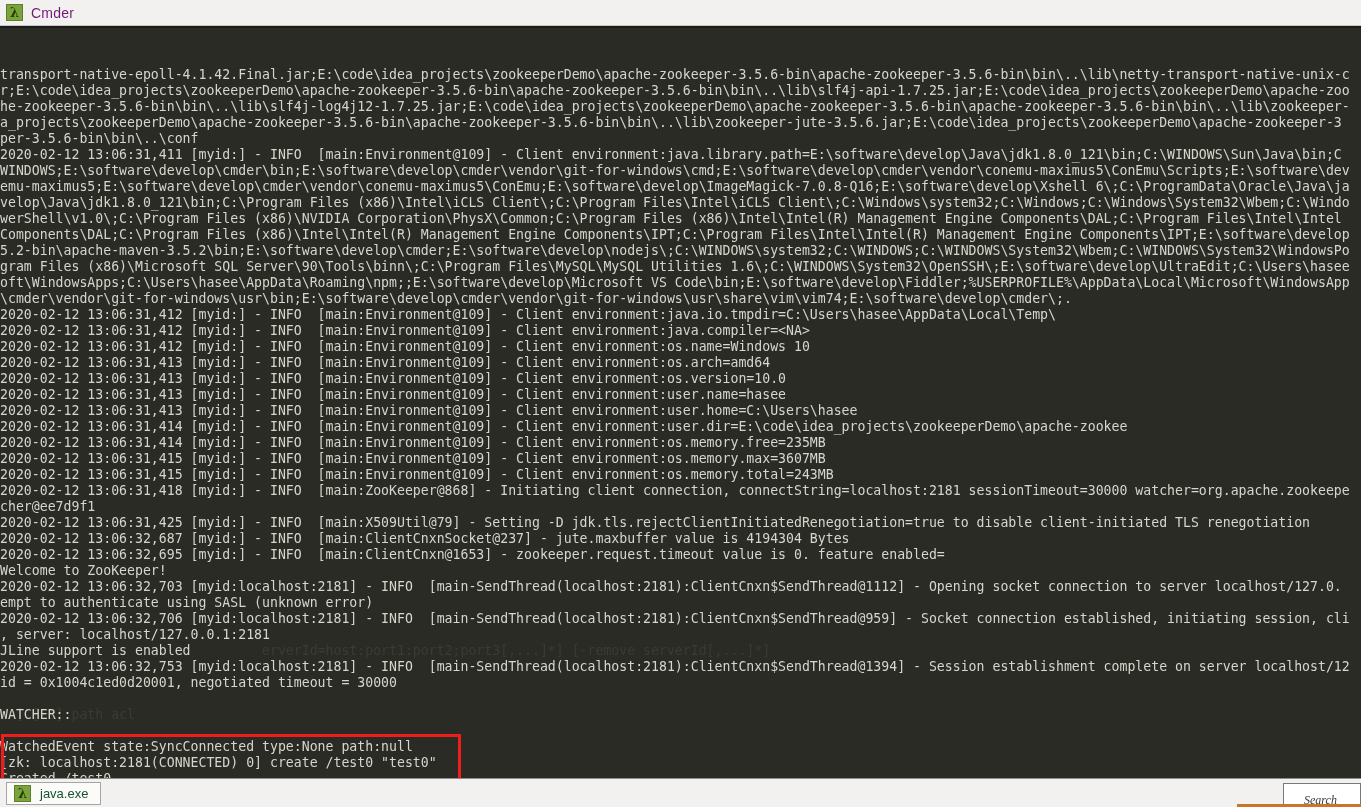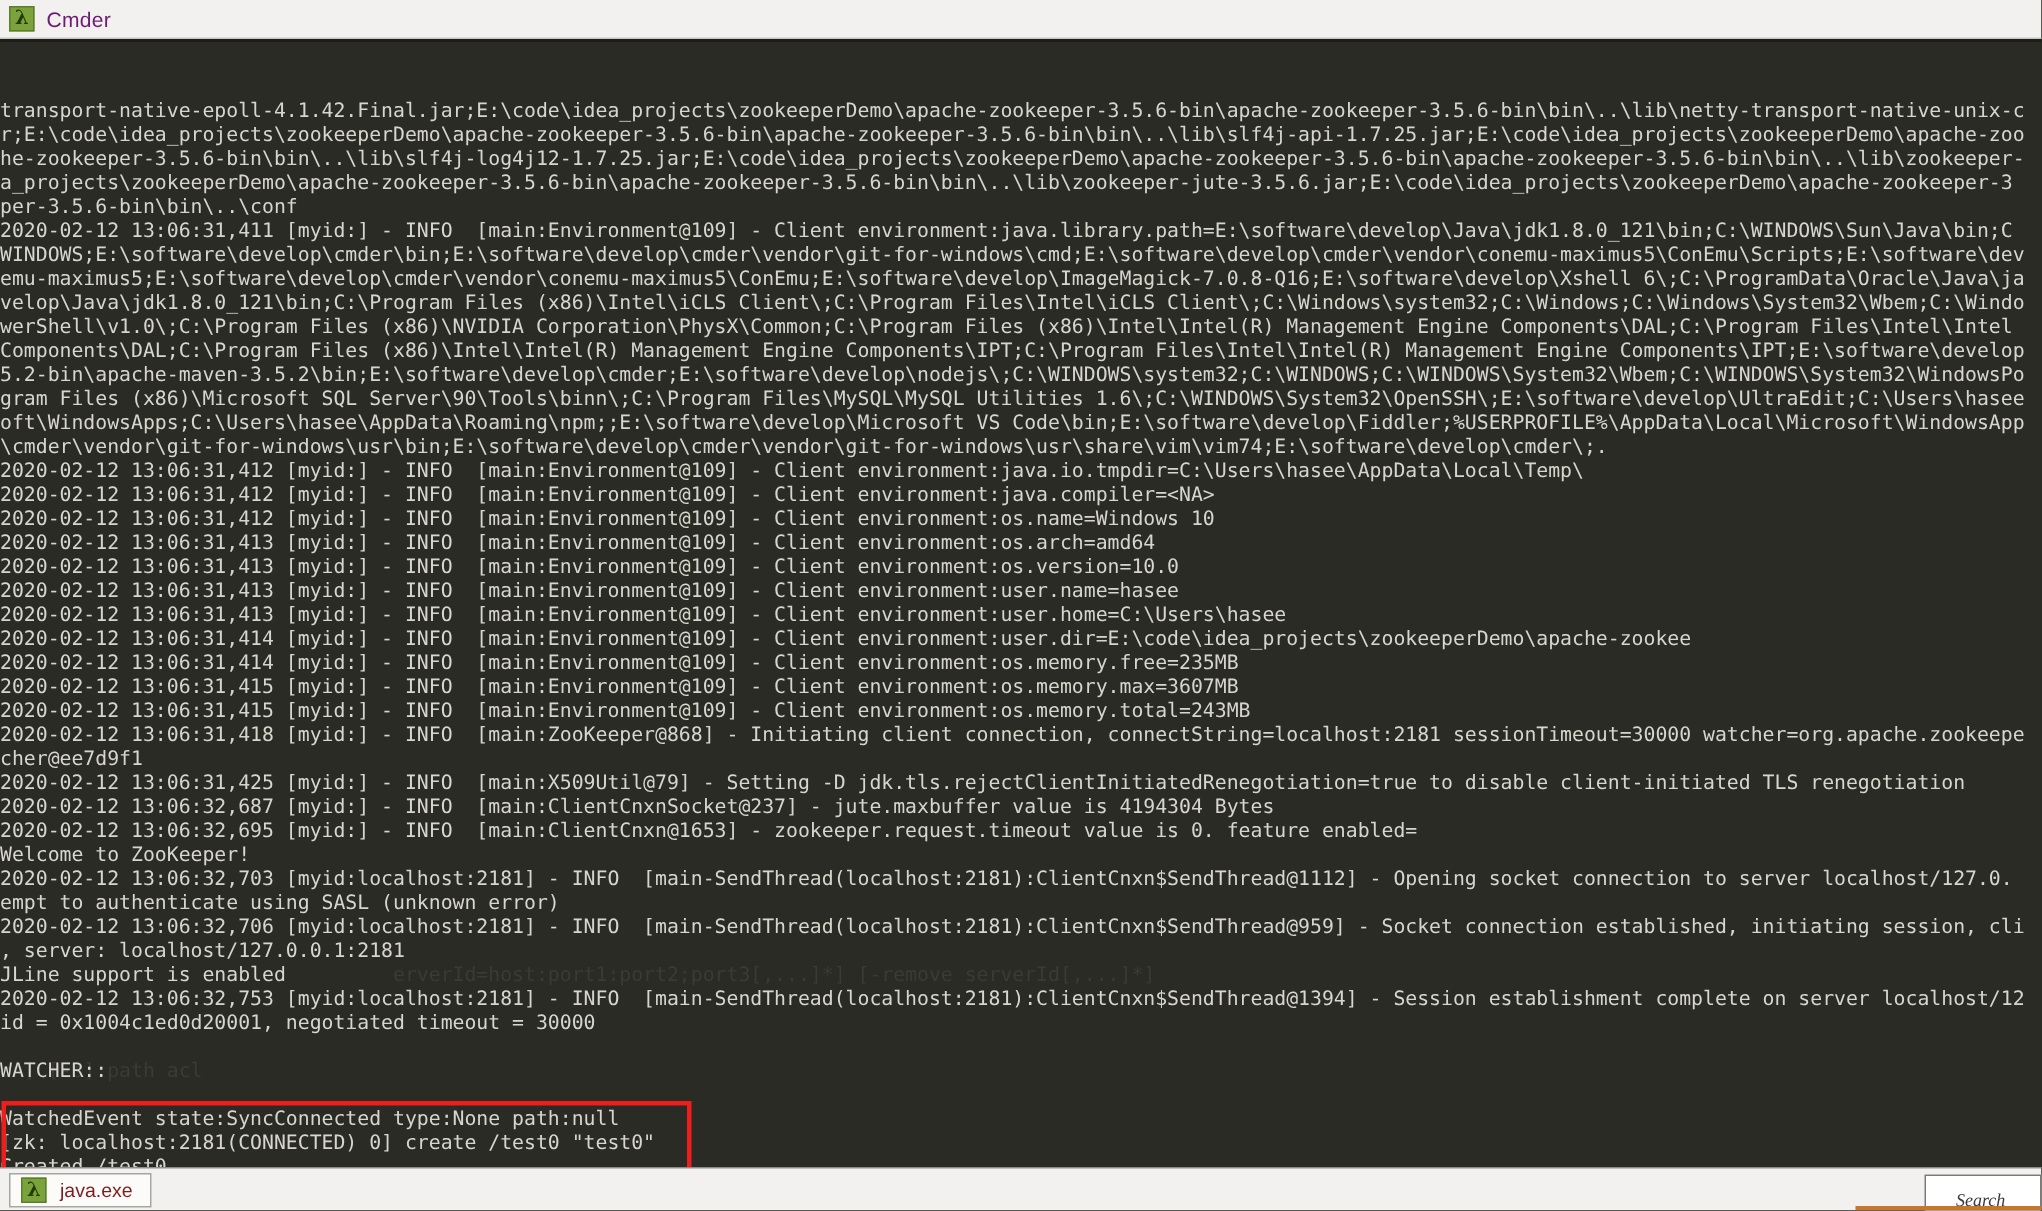--- a/index.html
+++ b/index.html
@@ -126,21 +126,21 @@
     gap: 9px;
     height: 23px;
     padding: 0 12px 0 7px;
     background: #fbfbfa;
     border: 1px solid #a7a5a1;
     box-sizing: border-box;
   }
   .console-tab .tab-label {
     font-family: "Liberation Sans", sans-serif;
     font-size: 13px;
-    color: #7f1d1d;
+    color: #14532d;
   }
   #search-box {
     position: absolute;
     right: 0;
     top: 4px;
     width: 78px;
     height: 34px;
     background: #ffffff;
     border: 1px solid #7b7975;
     box-sizing: border-box;

